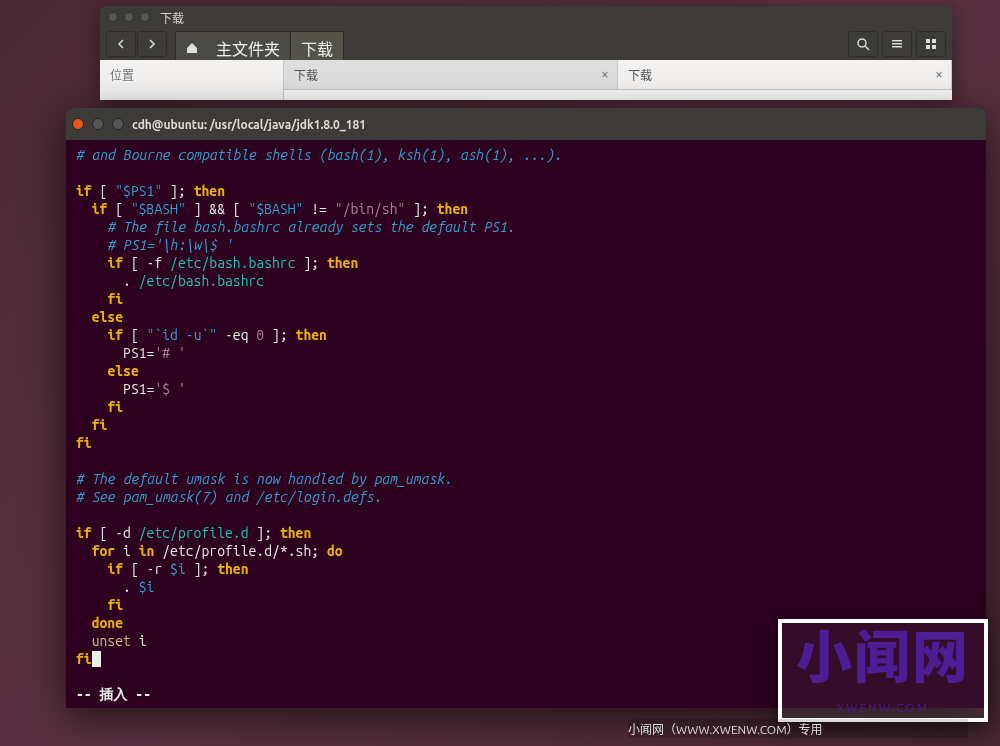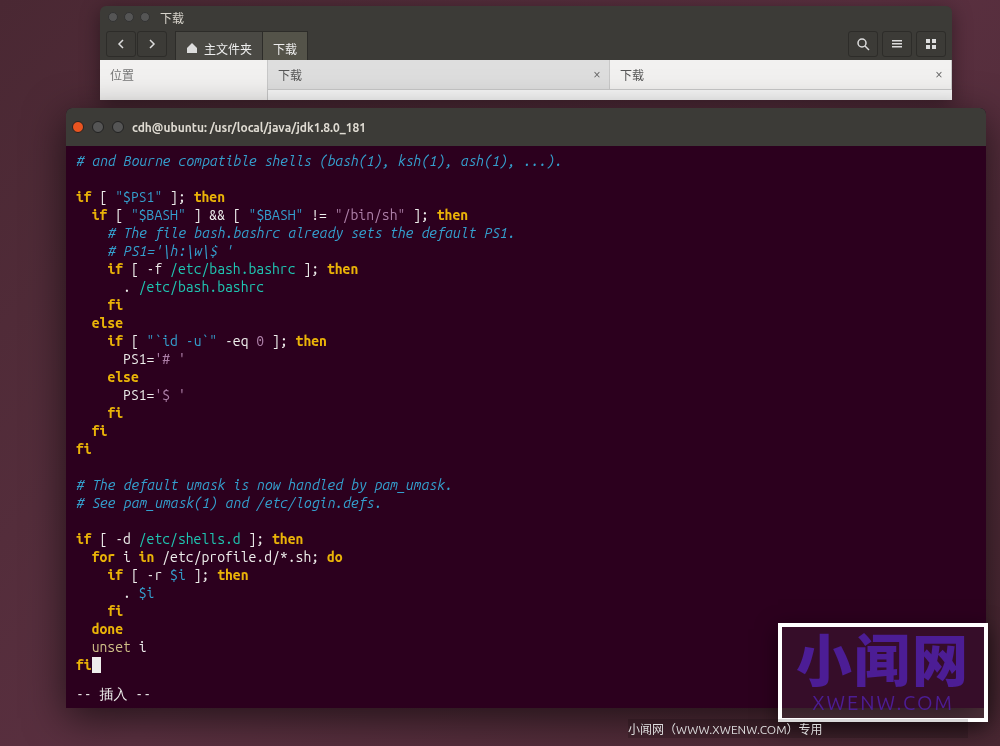--- a/index.html
+++ b/index.html
@@ -64,43 +64,43 @@
     margin-left: 6px;
     display: flex;
     height: 26px;
   }
   .path-seg {
     background: #4a4944;
     border: 1px solid #2d2c29;
     color: #eee;
     padding: 16px 10px;
     display: flex; align-items: center;
-    font-size: 12px;
-    gap: 6px;
+    font-size: 16px;
+    gap: 18px;
   }
   .path-seg + .path-seg { margin-left: -1px; }
   .path-seg.active { background: #545349; }
   .toolbar-spacer { flex: 1; }
   .toolbar-iconbtn {
     width: 30px; height: 26px;
     background: #3c3b37;
     border: 1px solid #2d2c29;
     border-radius: 3px;
     display: flex; align-items: center; justify-content: center;
     color: #ddd;
     margin-left: 2px;
   }
 
   .nautilus-body {
     display: flex;
     background: #f7f7f7;
     height: 40px;
   }
   .nautilus-sidebar {
-    width: 168px;
+    width: 184px;
     background: #f2f1f0;
     border-right: 1px solid #c8c8c8;
     padding: 6px 10px;
     color: #777;
     font-size: 12px;
   }
   .nautilus-tabs {
     flex: 1;
     display: flex;
     background: #e4e4e4;
@@ -134,21 +134,21 @@
     height: 600px;
     background: #2c001e;
     border-radius: 6px 6px 0 0;
     box-shadow: 0 10px 40px rgba(0,0,0,0.6);
     display: flex;
     flex-direction: column;
     overflow: hidden;
   }
 
   .term-titlebar {
-    height: 38px;
+    height: 32px;
     background: #3c3b37;
     display: flex;
     align-items: center;
     padding: 0 6px;
     gap: 8px;
     color: #dfdbd2;
     font-size: 12px;
     font-weight: bold;
   }
   .term-titlebar .wc {
@@ -184,21 +184,21 @@
     width: 9px; height: 16px;
     background: #eeeeec;
     vertical-align: text-bottom;
   }
 
   .term-status {
     padding: 0 10px 4px 10px;
     font-family: "Ubuntu Mono", monospace;
     font-size: 14px;
     color: #eeeeec;
-    font-weight: normal;
+    font-weight: bold;
     background: #2c001e;
   }
 
   
   .watermark {
     position: absolute;
     right: 12px;
     bottom: 24px;
     border: 4px solid #fff;
     padding: 6px 14px 4px 14px;
@@ -207,23 +207,23 @@
     background: rgba(255,255,255,0.05);
     box-shadow: 0 6px 20px rgba(0,0,0,0.5);
   }
   .watermark .big {
     font-size: 56px;
     font-weight: 900;
     line-height: 1;
     letter-spacing: 2px;
   }
   .watermark .url {
-    font-size: 20px;
+    font-size: 12px;
     letter-spacing: 2px;
-    margin-top: 2px;
+    margin-top: 16px;
   }
   .watermark-footer {
     position: absolute;
     right: 32px;
     bottom: 8px;
     width: 340px;
     font-size: 12px;
     color: #ddd;
     background: rgba(0,0,0,0.15);
     text-align: left;
@@ -328,23 +328,23 @@
   <span class="c-keyword">else</span>
     <span class="c-keyword">if</span><span class="c-default"> [ </span><span class="c-var">"`id -u`"</span><span class="c-default"> -eq </span><span class="c-num">0</span><span class="c-default"> ]; </span><span class="c-keyword">then</span>
       <span class="c-default">PS1=</span><span class="c-string">'# '</span>
     <span class="c-keyword">else</span>
       <span class="c-default">PS1=</span><span class="c-string">'$ '</span>
     <span class="c-keyword">fi</span>
   <span class="c-keyword">fi</span>
 <span class="c-keyword">fi</span>
 
 <span class="c-comment"># The default umask is now handled by pam_umask.</span>
-<span class="c-comment"># See pam_umask(1) and /etc/login.defs.</span>
-
-<span class="c-keyword">if</span><span class="c-default"> [ -d </span><span class="c-path">/etc/shells.d</span><span class="c-default"> ]; </span><span class="c-keyword">then</span>
+<span class="c-comment"># See pam_umask(7) and /etc/login.defs.</span>
+
+<span class="c-keyword">if</span><span class="c-default"> [ -d </span><span class="c-path">/etc/profile.d</span><span class="c-default"> ]; </span><span class="c-keyword">then</span>
   <span class="c-keyword">for</span><span class="c-default"> i </span><span class="c-keyword">in</span><span class="c-default"> /etc/profile.d/*.sh; </span><span class="c-keyword">do</span>
     <span class="c-keyword">if</span><span class="c-default"> [ -r </span><span class="c-var">$i</span><span class="c-default"> ]; </span><span class="c-keyword">then</span>
       <span class="c-default">. </span><span class="c-var">$i</span>
     <span class="c-keyword">fi</span>
   <span class="c-keyword">done</span>
   <span class="c-stmt">unset</span><span class="c-default"> i</span>
 <span class="c-keyword">fi</span><span class="cursor"></span></div>
 
   <div class="term-status">-- 插入 --</div>
 </div>

